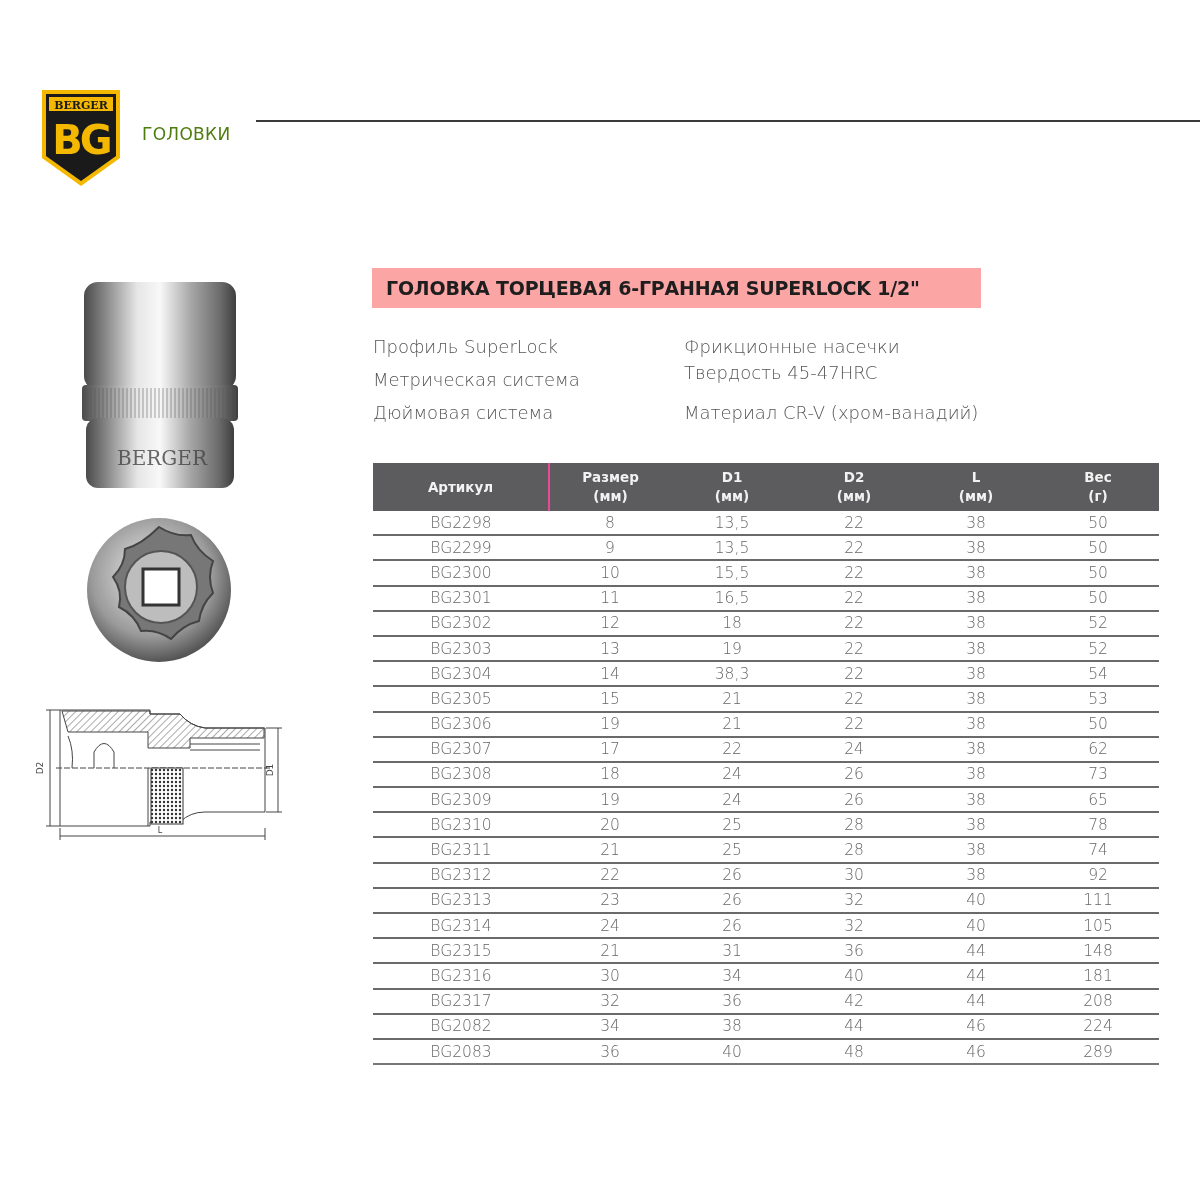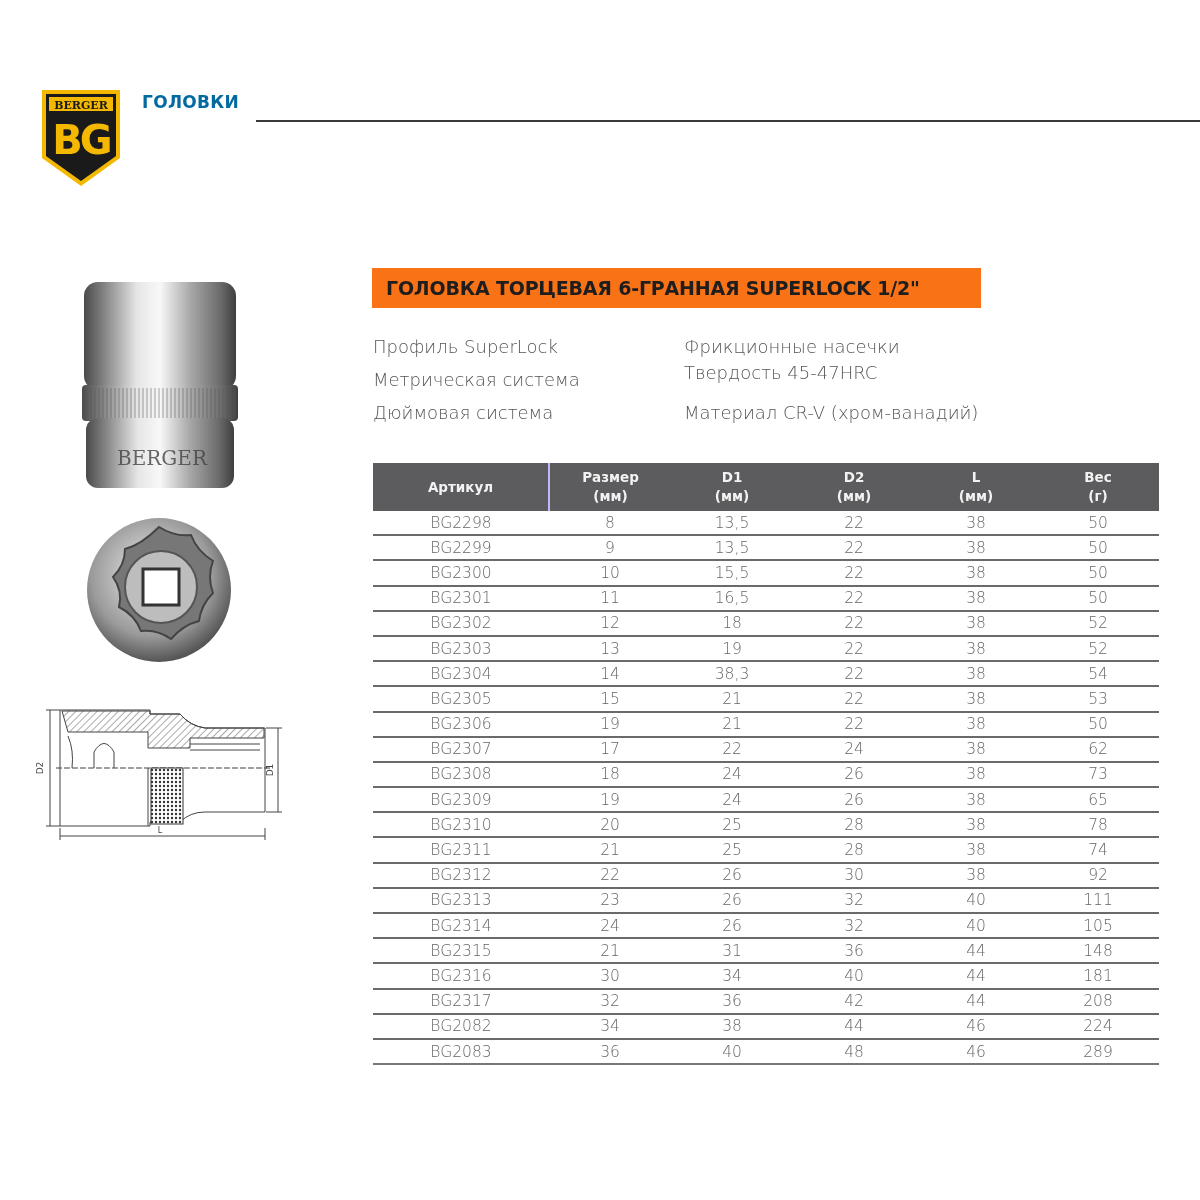--- a/index.html
+++ b/index.html
@@ -1,39 +1,39 @@
 <!DOCTYPE html>
 <html><head>
 <meta charset="utf-8">
 <style>
   html, body { margin: 0; padding: 0; background: #ffffff; }
   body { width: 1200px; height: 1200px; position: relative; overflow: hidden; font-family: "DejaVu Sans", sans-serif; color: #333; }
 
   
   .logo { position: absolute; left: 40px; top: 88px; width: 82px; height: 100px; }
-  .section-title { position: absolute; left: 142px; top: 92px; font-family: "DejaVu Sans", sans-serif; font-weight: bold; font-size: 17px; color: #0369a1; letter-spacing: 0.3px; }
+  .section-title { position: absolute; left: 142px; top: 124px; font-family: "DejaVu Sans", sans-serif; font-weight: normal; font-size: 17px; color: #4d7c0f; letter-spacing: 0.3px; }
   .header-rule { position: absolute; left: 256px; top: 120px; width: 944px; height: 2px; background: #3a3a3a; }
 
   
   .photo-side { position: absolute; left: 82px; top: 280px; width: 156px; height: 210px; }
   .photo-front { position: absolute; left: 85px; top: 515px; width: 148px; height: 150px; }
   .drawing { position: absolute; left: 30px; top: 700px; width: 260px; height: 140px; }
 
   
-  .title-band { position: absolute; left: 372px; top: 268px; width: 609px; height: 40px; background: #f97316; }
+  .title-band { position: absolute; left: 372px; top: 268px; width: 609px; height: 40px; background: #fca5a5; }
   .title-band span { position: absolute; left: 14px; top: 9px; font-family: "DejaVu Sans", sans-serif; font-weight: bold; font-size: 19px; color: #1e1e1e; white-space: nowrap; letter-spacing: -0.2px; }
 
   
   .features { position: absolute; left: 373px; top: 336px; width: 640px; }
   .feat { position: absolute; font-family: "DejaVu Sans", sans-serif; font-size: 18px; color: #555; white-space: nowrap; font-weight: 300; }
 
   
   .spec-table { position: absolute; left: 373px; top: 463px; width: 786px; border-collapse: collapse; }
   .spec-table th { background: #5c5b5d; color: #f2f2f2; font-family: "DejaVu Sans", sans-serif; font-weight: bold; font-size: 13.5px; line-height: 19px; height: 48px; padding: 0; text-align: center; vertical-align: middle; }
-  .spec-table th.first { border-right: 2px solid #c4b5fd; }
+  .spec-table th.first { border-right: 2px solid #ec4899; }
   .spec-table td { font-family: "DejaVu Sans", sans-serif; font-size: 15.5px; color: #666; text-align: center; height: 23.2px; padding: 0; border-bottom: 2px solid #6a6a6a; line-height: 22px; font-weight: 300; }
   .spec-table tr:last-child td { border-bottom: 2px solid #777; }
   .col-art { width: 176px; } .col-size { width: 122px; } .col-d1 { width: 122px; }
   .col-d2 { width: 122px; } .col-l { width: 122px; } .col-w { width: 122px; }
 </style>
 </head>
 <body>
 
 <div class="logo">
   <svg width="82" height="100" viewBox="0 0 82 100">

